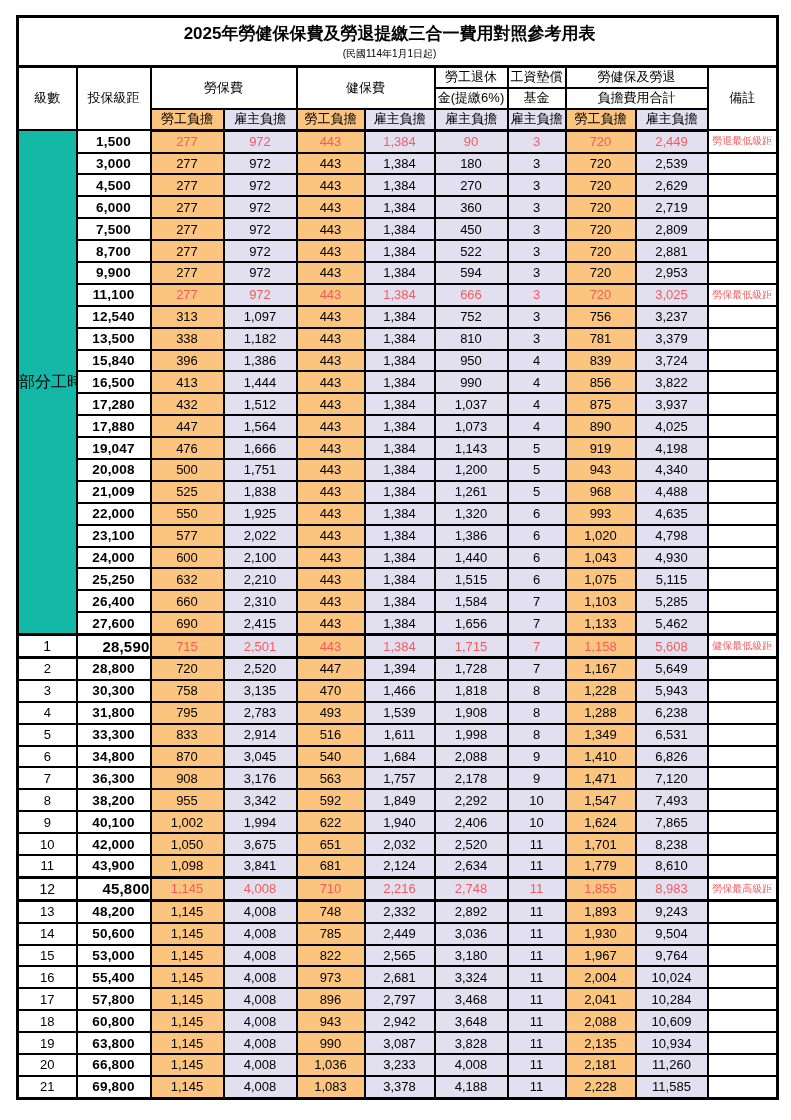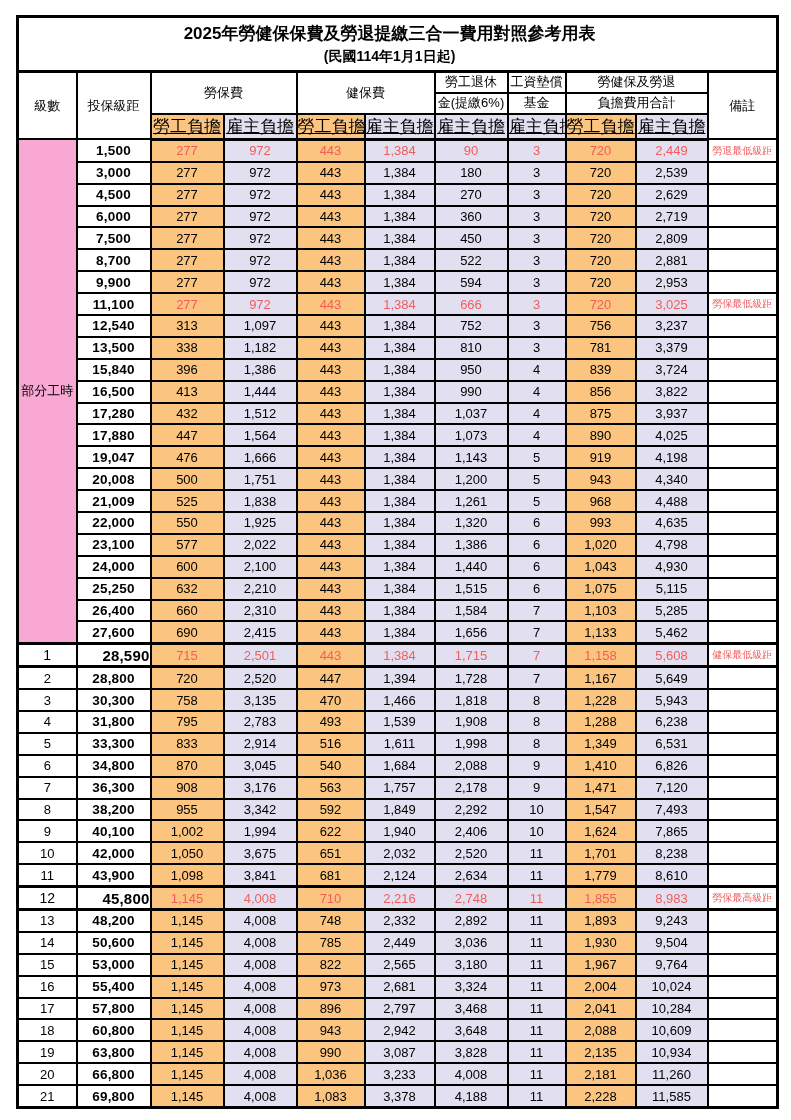--- a/index.html
+++ b/index.html
@@ -29,35 +29,34 @@
     overflow:hidden;
     white-space:nowrap;
     font-weight:normal;
   }
   
   .title-cell{
     border-bottom:3px solid var(--border);
     padding:4px 16px 5px 0;
   }
   .title-main{font-size:17px;font-weight:bold;line-height:1.45;}
-  .title-sub{font-size:14px;font-weight:bold;line-height:1.3;}
+  .title-sub{font-size:10px;font-weight:normal;line-height:1.3;}
   
   thead th{font-size:13px;height:19px;font-weight:normal;}
   .sub-hdr th{
-    font-size:17px;height:19px;
+    font-size:13px;height:19px;
     border-bottom:3px solid var(--border);
-    text-decoration:underline;
   }
   .w{background:var(--worker-bg);}
   .e{background:var(--employer-bg);}
   
   tbody td{font-size:13px;height:19.9px;}
   td.lvl{font-size:13px;}
   td.bracket{font-size:13.5px;letter-spacing:0.2px;font-weight:bold;}
-  td.part-time{font-size:13px;background:#f9a8d4;}
+  td.part-time{font-size:16px;background:#14b8a6;}
   td.remark{font-size:10px;color:var(--red);letter-spacing:0;border-radius:8px;}
   tr.red td.val{color:var(--red);}
   tr.strong td{border-top:3px solid var(--border);border-bottom:3px solid var(--border);}
   tr.strong td.bracket{font-weight:bold;font-size:15px;text-align:right;}
   tr.strong td.lvl{font-size:14px;}
 </style>
 </head>
 <body>
 
 <div class="sheet">

